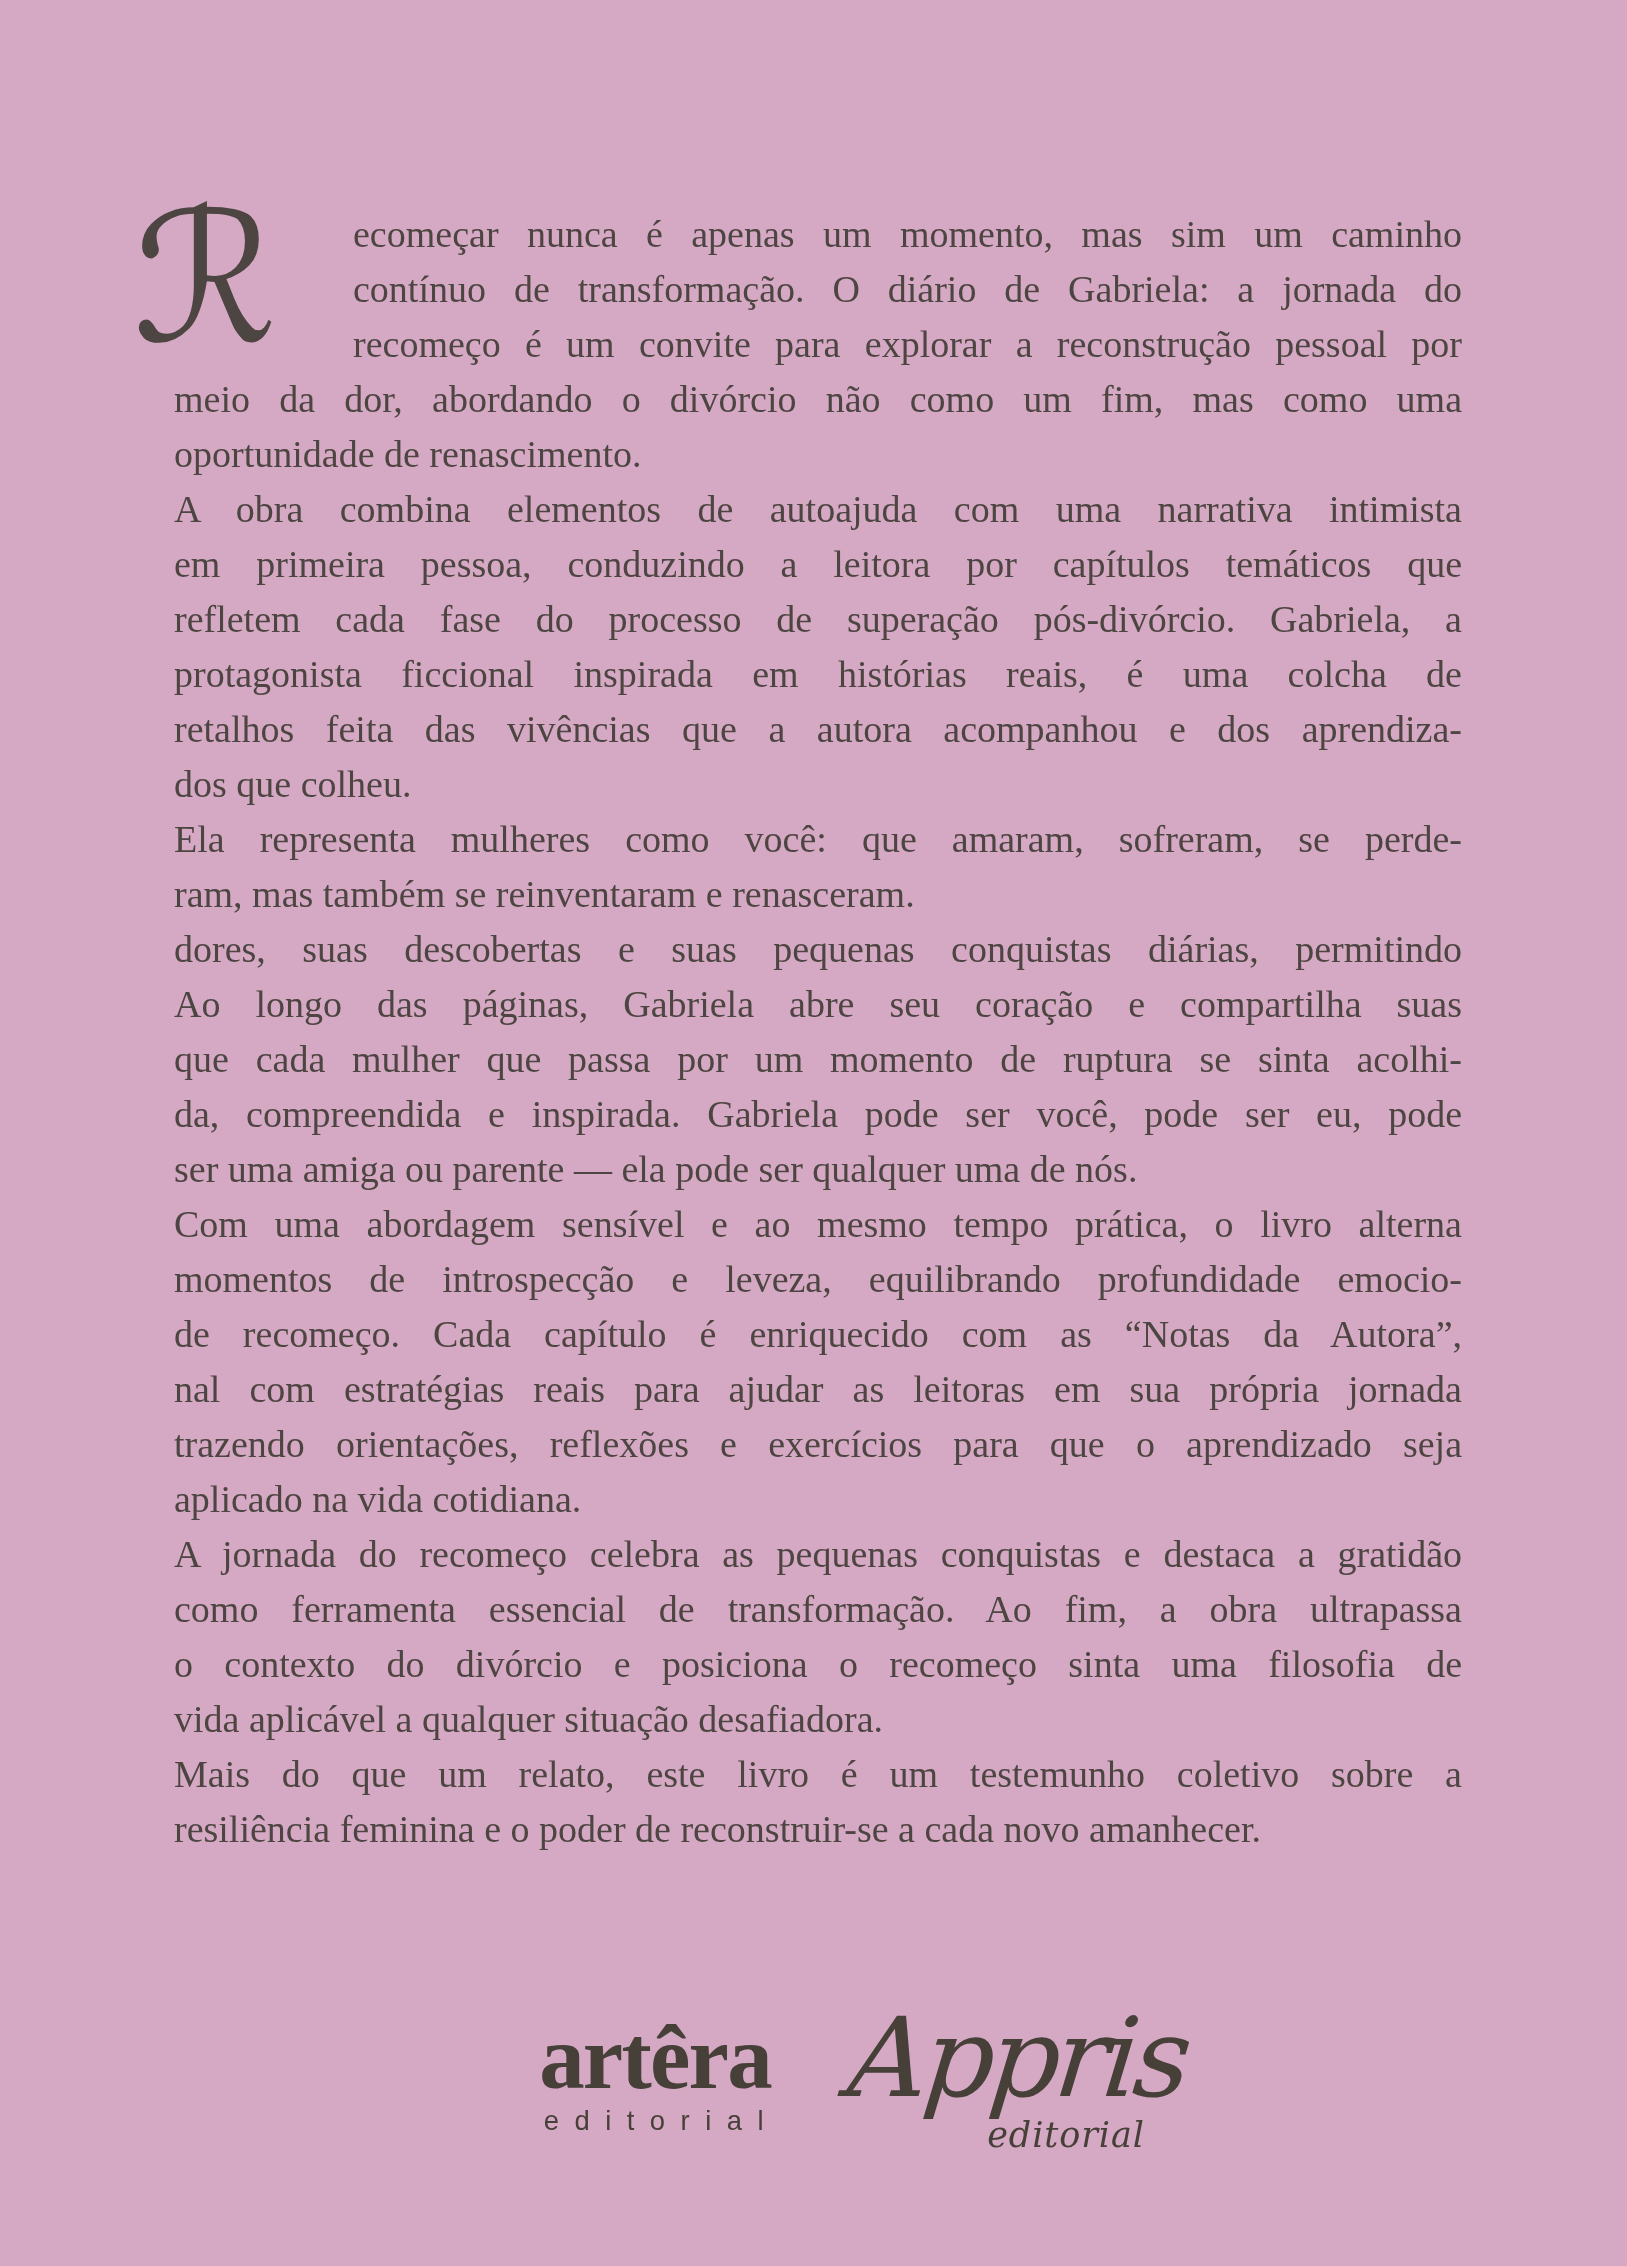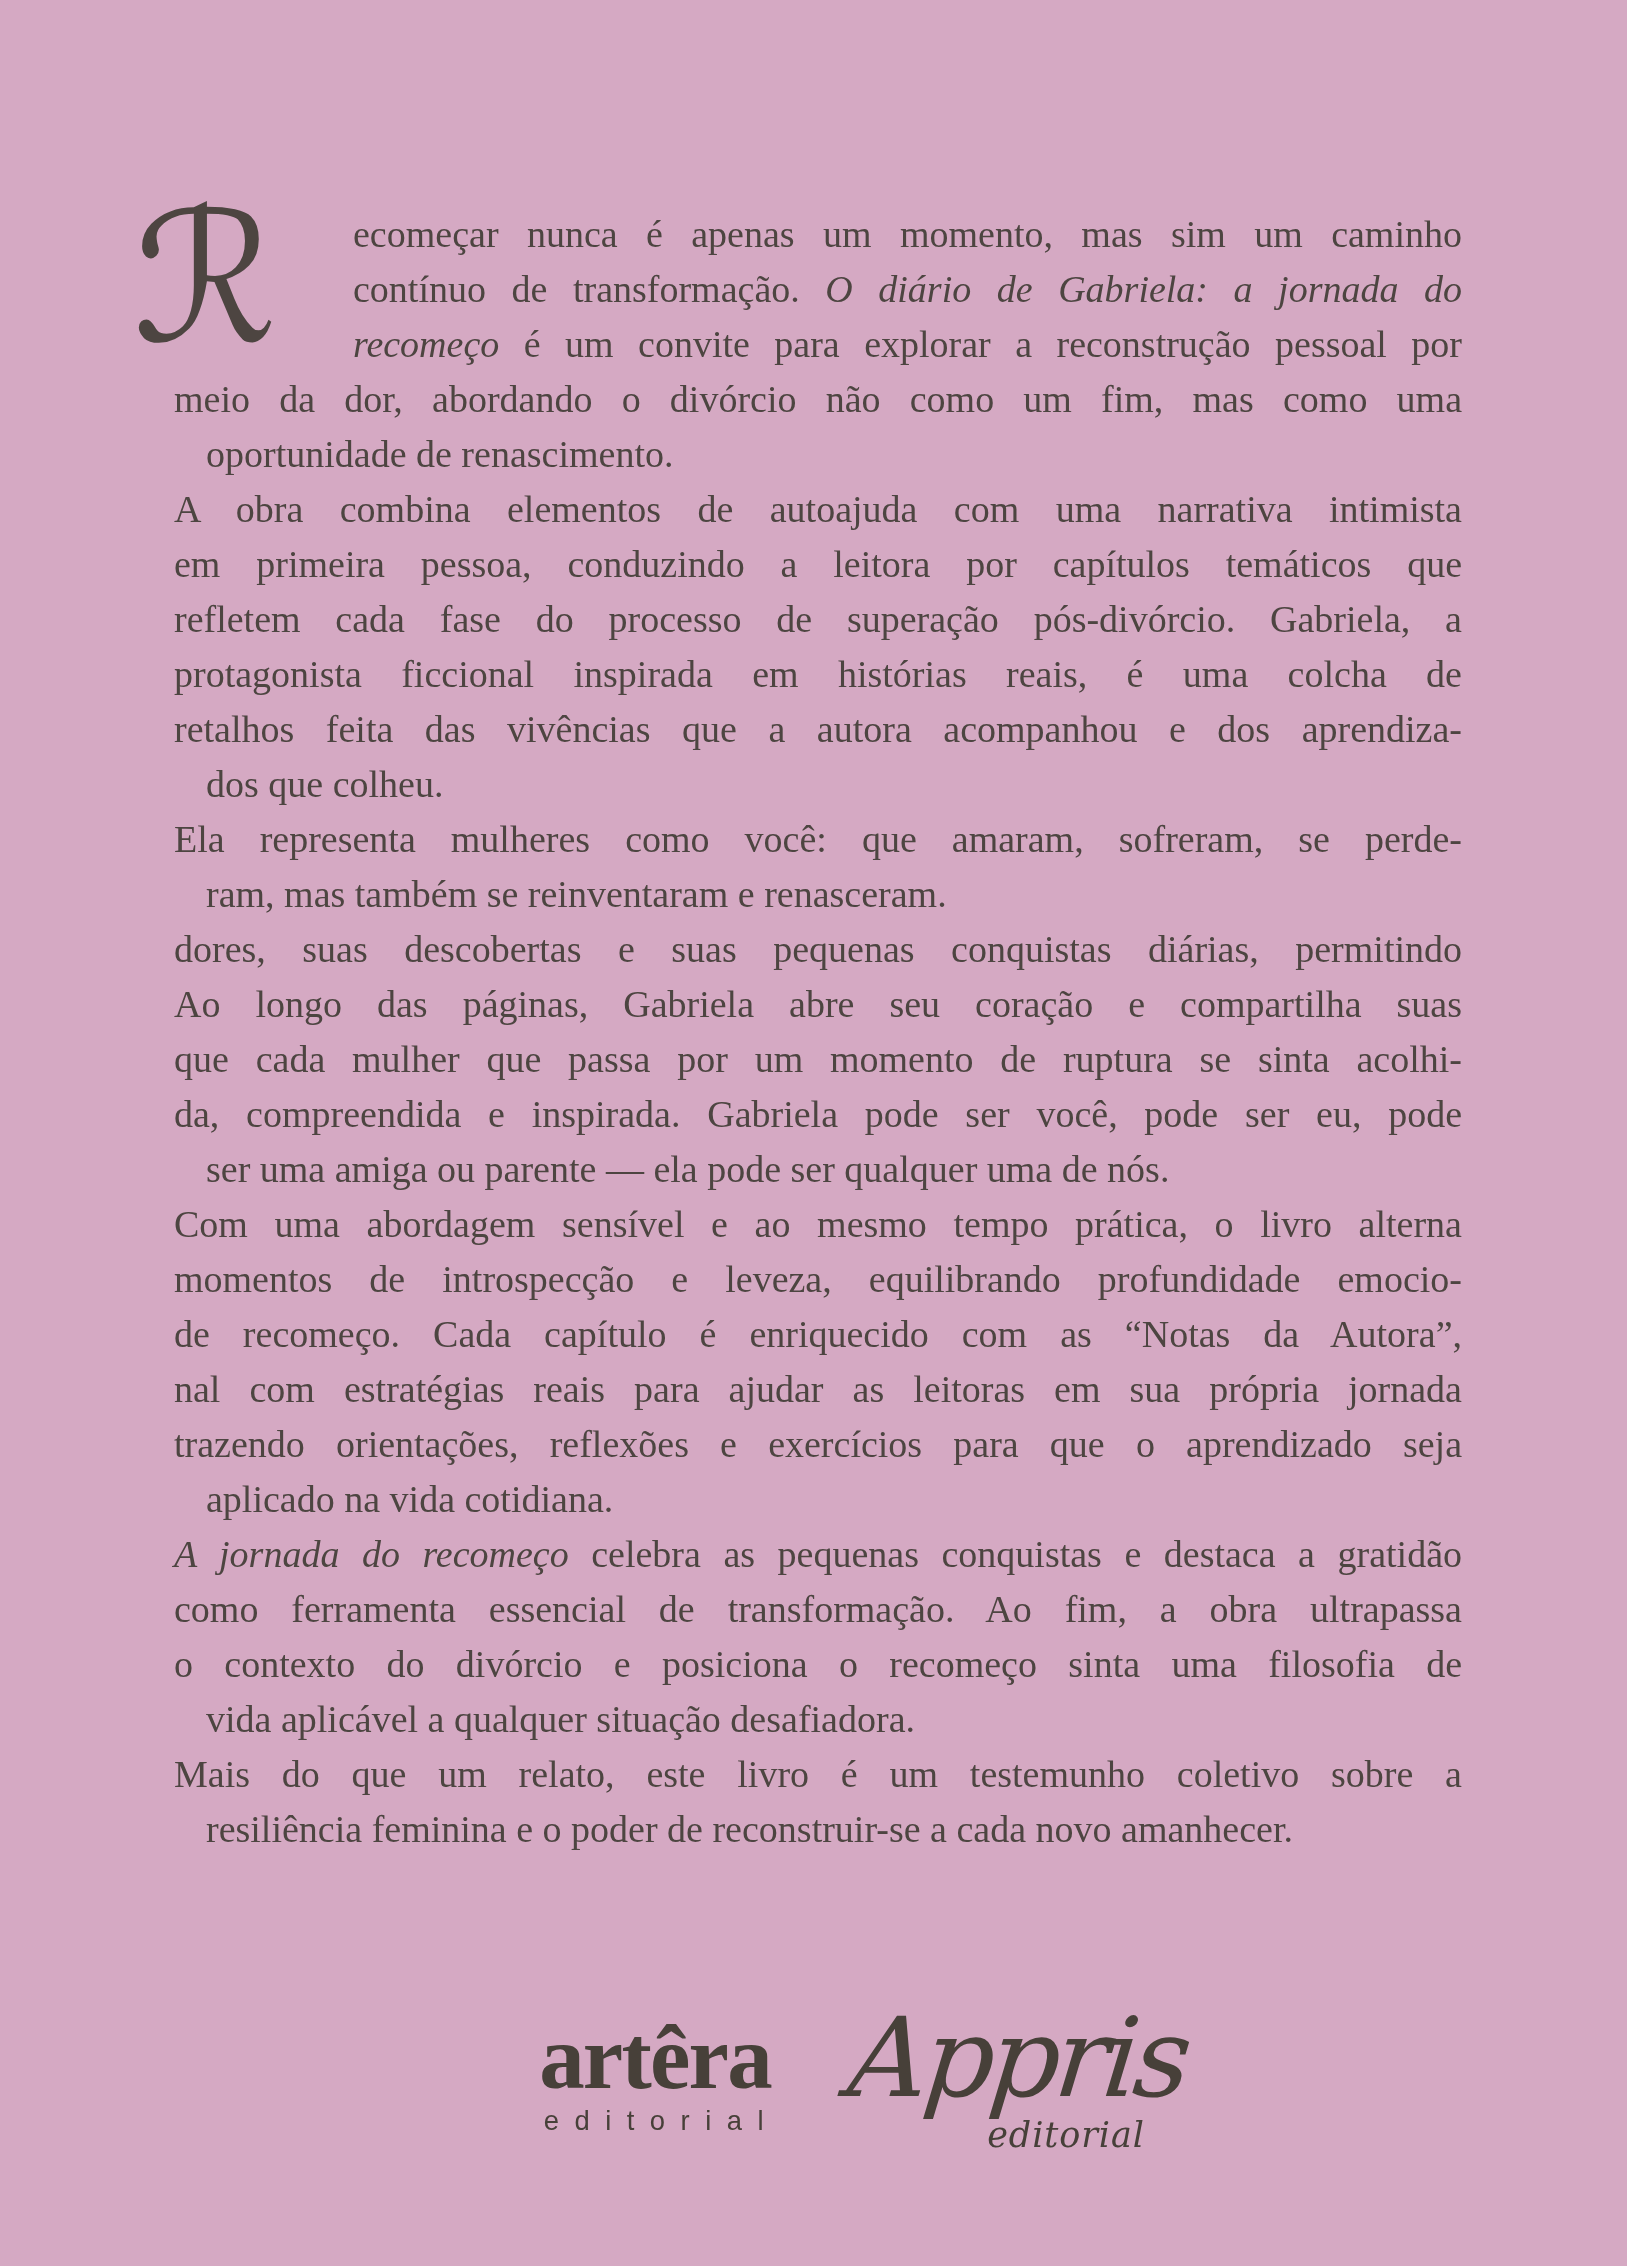--- a/index.html
+++ b/index.html
@@ -26,23 +26,23 @@
     width: 1288px;
     font-size: 38px;
     line-height: 55px;
   }
   .line {
     text-align: justify;
     text-align-last: justify;
     -moz-text-align-last: justify;
     white-space: normal;
   }
-  .line.end { text-align-last: left; margin-left: 32px; -moz-text-align-last: left; }
+  .line.end { text-align-last: left; -moz-text-align-last: left; }
   .line.indent { padding-left: 179px; }
-  .it { font-style: italic; }
+  .it { }
   .dropcap {
     position: absolute;
     left: 133px;
     top: 188px;
     font-family: "DejaVu Sans", "DejaVu Serif", serif;
     font-size: 181px;
     line-height: 1;
     color: var(--ink);
   }
   

